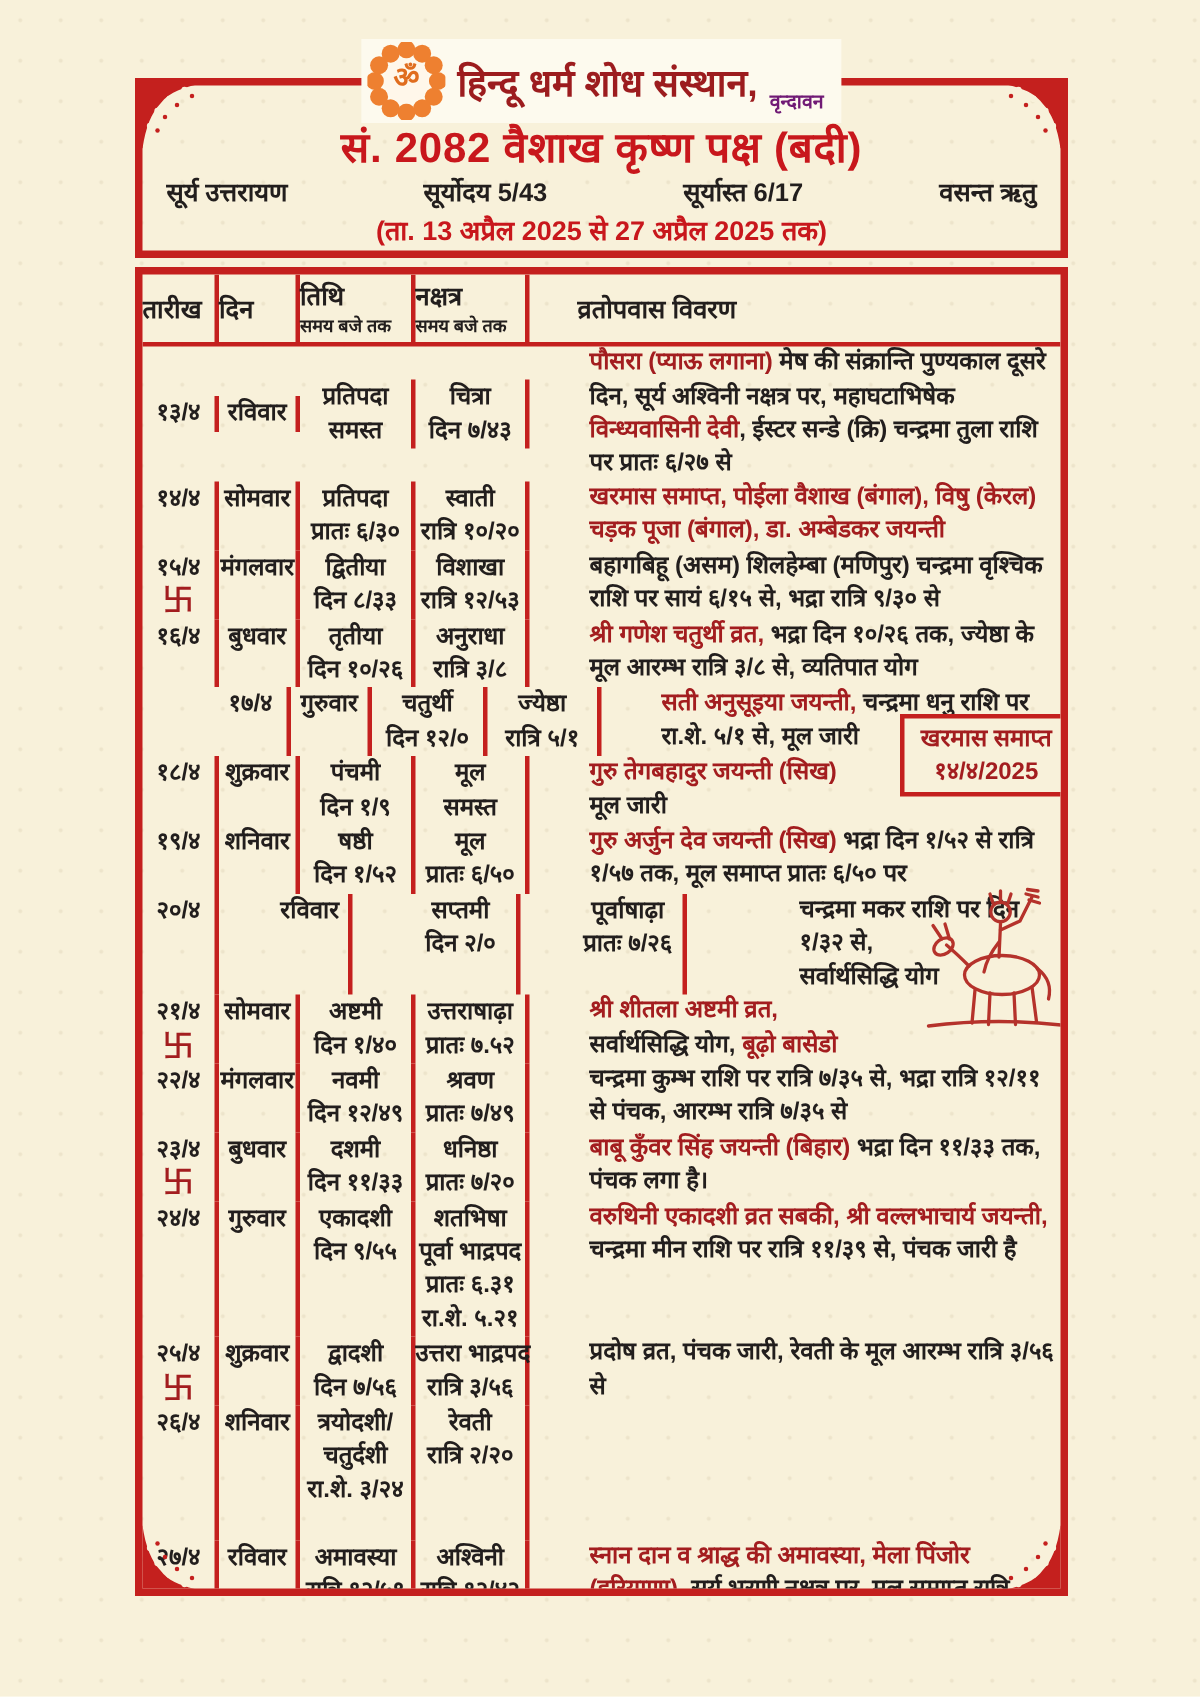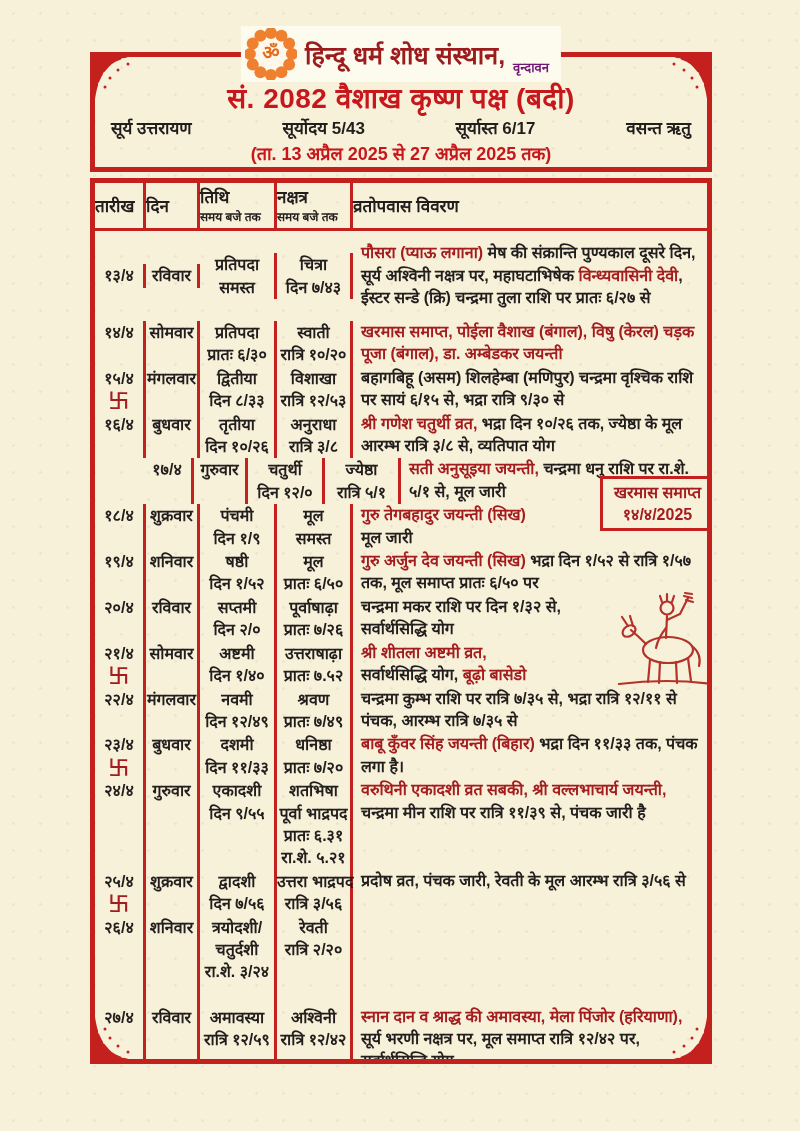--- a/index.html
+++ b/index.html
@@ -57,21 +57,21 @@
   }
   .thead{display:flex;height:48px;border-bottom:3px solid var(--red);}
   .thead .cell{display:flex;flex-direction:column;justify-content:center;align-items:flex-start;
     font-size:17px;line-height:21px;text-align:center;}
   .thead .sub{font-size:12px;line-height:18px;}
   .cell{padding-top:1px;}
   .c1{width:51px;border-right:3px solid var(--red);}
   .c2{width:54px;border-right:3px solid var(--red);}
   .c3{width:77px;border-right:3px solid var(--red);}
   .c4{width:76px;border-right:3px solid var(--red);}
-  .c5{flex:1;}
+  .c5{flex:1;margin-left:32px;}
   .tbody{display:flex;flex-direction:column;}
   .trow{display:flex;}
   .trow .cell{text-align:center;font-size:16px;line-height:22.4px;}
   .trow .details{text-align:left;padding:0 4px 0 8px;font-size:16px;line-height:22.4px;}
   .seg{color:var(--ink);}
   .seg.red{color:var(--text-red);}
   .swastika{color:var(--text-red);font-size:19px;line-height:21px;}
   .line{white-space:nowrap;}
   
   .kharmas-box{
@@ -291,21 +291,21 @@
           <div class="cell c3">
             <div class="line">षष्ठी</div>
             <div class="line">दिन १/५२</div>
           </div>
           <div class="cell c4">
             <div class="line">मूल</div>
             <div class="line">प्रातः ६/५०</div>
           </div>
           <div class="cell c5 details"><span class="seg red">गुरु अर्जुन देव जयन्ती (सिख)</span><span class="seg"> भद्रा दिन १/५२ से रात्रि १/५७ तक, मूल समाप्त प्रातः ६/५० पर</span></div>
         </div>
-        <div class="trow" style="min-height: 45px;">
+        <div class="trow" style="min-height: 45px; gap: 35px;">
           <div class="cell c1">
             <div class="line">२०/४</div>
           </div>
           <div class="cell c2">
             <div class="line">रविवार</div>
           </div>
           <div class="cell c3">
             <div class="line">सप्तमी</div>
             <div class="line">दिन २/०</div>
           </div>

